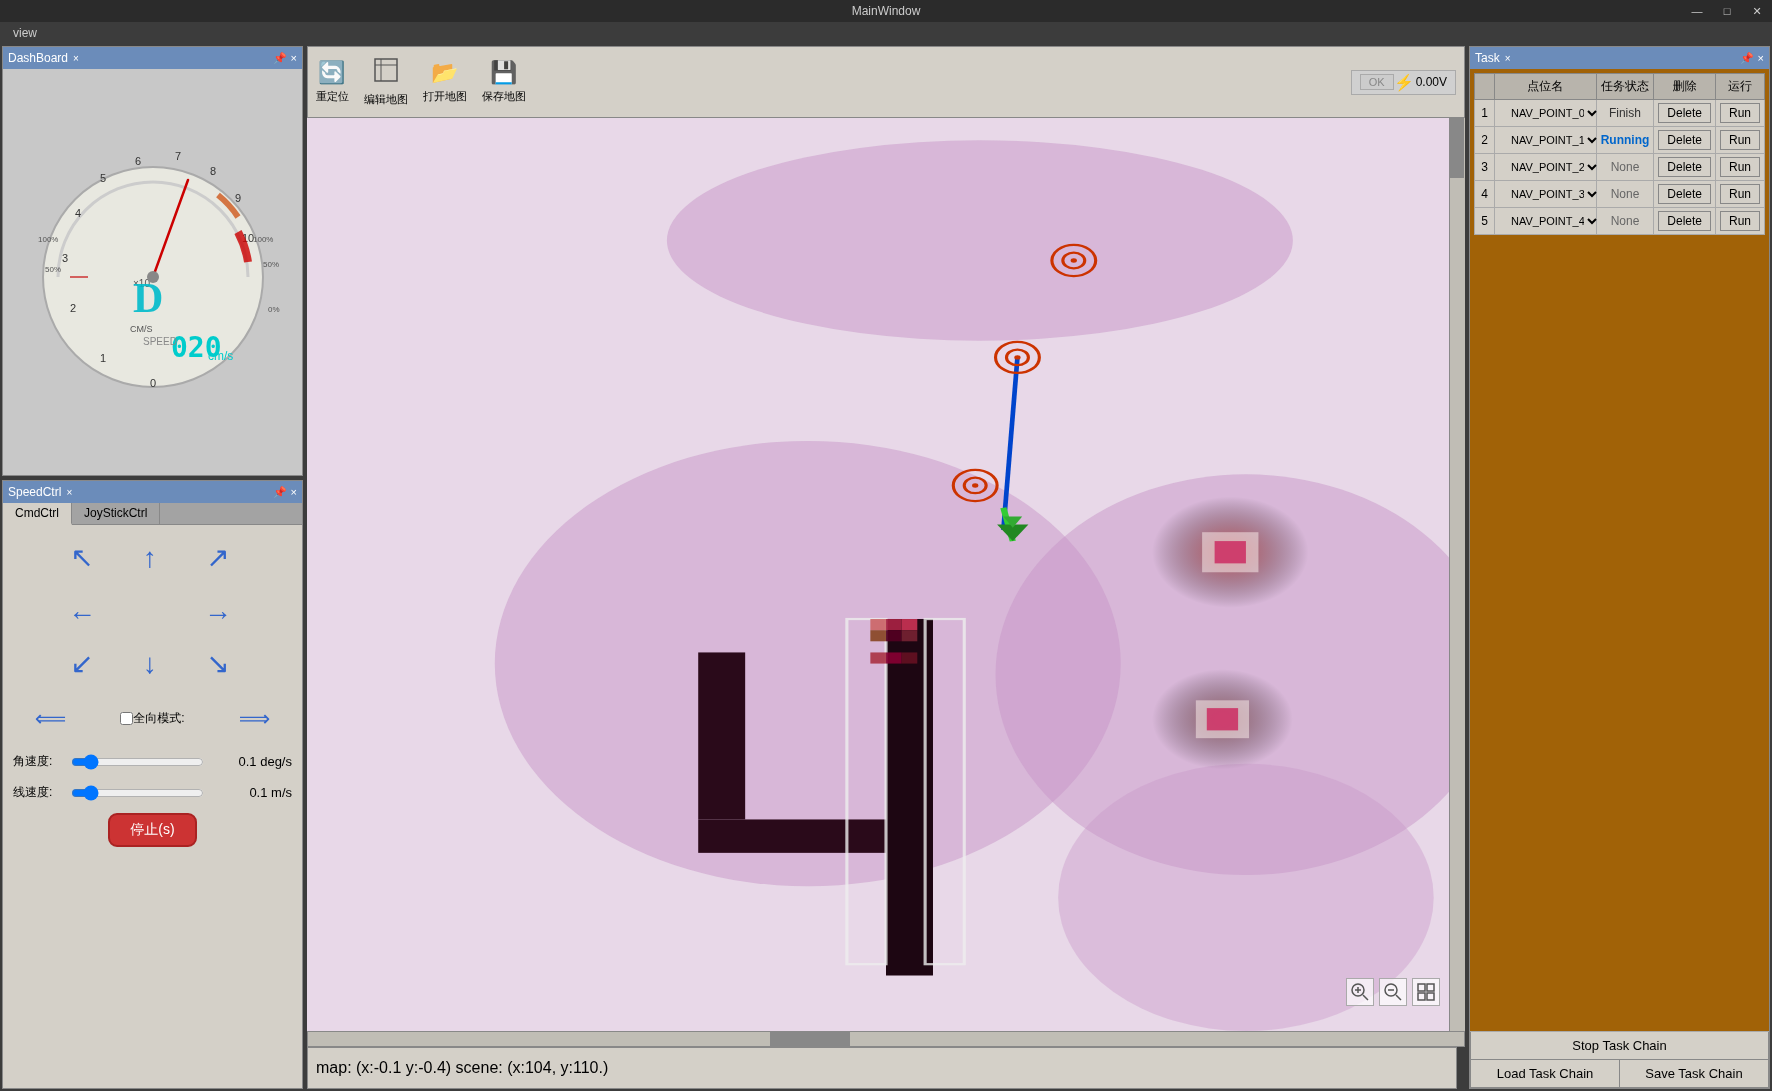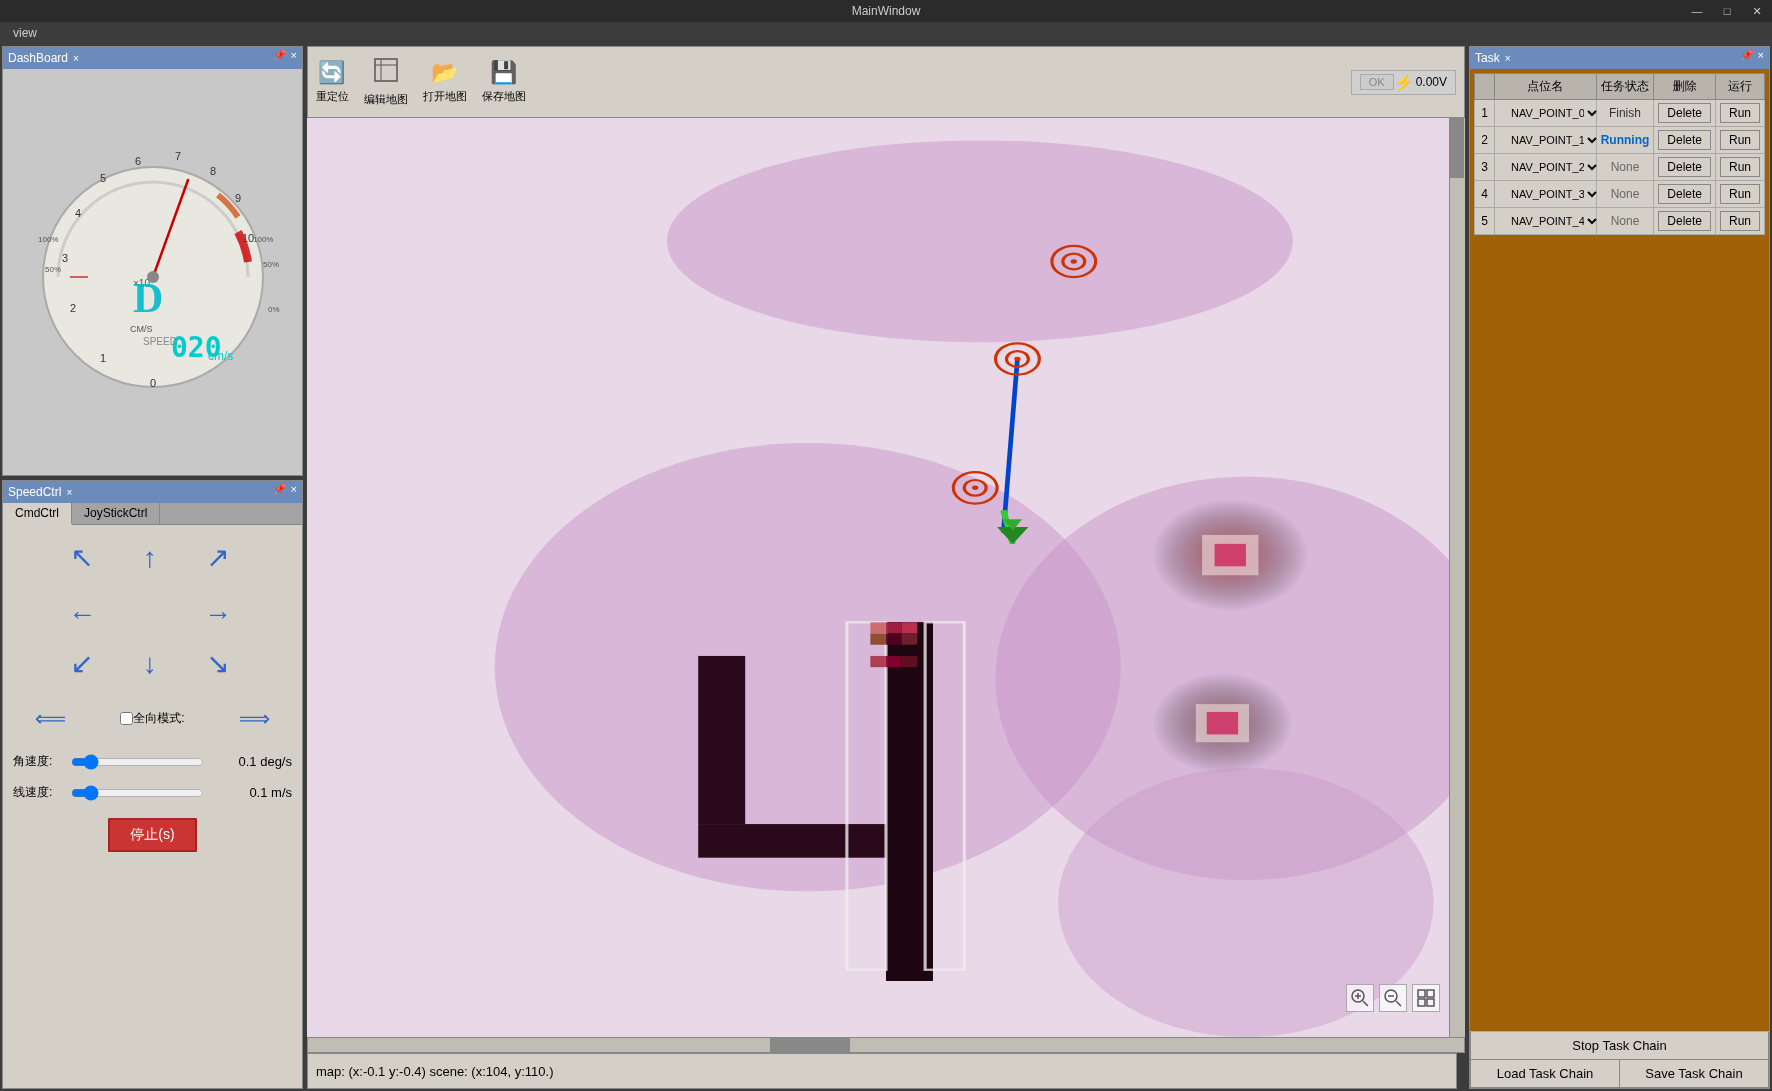--- a/index.html
+++ b/index.html
@@ -80,20 +80,21 @@
       border: 1px solid #888;
       margin: 2px;
       flex: 0 0 430px;
       display: flex;
       flex-direction: column;
     }
     .panel-titlebar {
       background: #6b8cba;
       color: #fff;
       display: flex;
+      align-items: center;
       justify-content: space-between;
       padding: 2px 5px;
       font-size: 12px;
       height: 22px;
     }
     .panel-titlebar-left {
       display: flex;
       align-items: center;
       gap: 5px;
     }
@@ -203,22 +204,21 @@
     }
 
     .stop-btn {
       background: #cc3333;
       color: #fff;
       border: 2px solid #aa2222;
       padding: 6px 20px;
       font-size: 14px;
       cursor: pointer;
       align-self: center;
-      border-radius: 1px;
-      margin-top: 5px;
+      border-radius: 9px;
     }
 
     
     #center-area {
       flex: 1;
       display: flex;
       flex-direction: column;
       min-width: 0;
     }
 
@@ -264,28 +264,28 @@
     #map-area {
       flex: 1;
       margin: 0 2px 0 2px;
       position: relative;
       overflow: hidden;
       background: #e8d8e8;
     }
 
     
     #map-statusbar {
-      height: 36px;
+      height: 42px;
       background: #d4d0c8;
       border: 1px solid #888;
       margin: 0 10px 2px 2px;
       display: flex;
       align-items: center;
       padding: 0 8px;
-      font-size: 13px;
+      font-size: 16px;
       justify-content: space-between;
     }
 
     
     .map-scrollbar-h {
       height: 16px;
       background: #c0bdb5;
       margin: 0 2px;
       border: 1px solid #888;
       position: relative;

